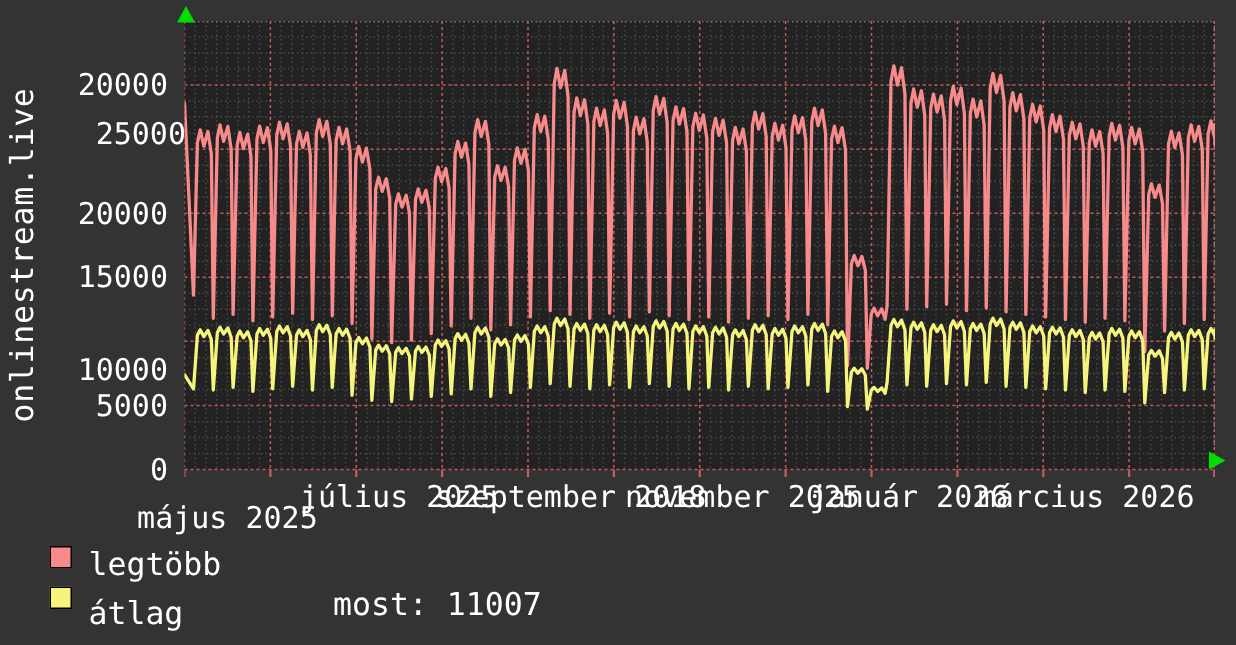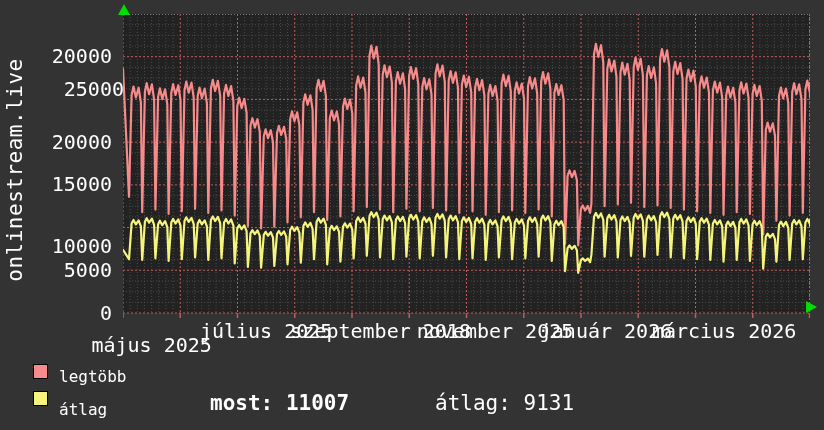--- a/index.html
+++ b/index.html
@@ -33,21 +33,21 @@
   }
   .arrow-right{
     position:absolute;left:806px;top:301px;width:0;height:0;
     border-top:6px solid transparent;border-bottom:6px solid transparent;
     border-left:11px solid #00dd00;
   }
   .swatch{
     position:absolute;left:33px;width:13px;height:13px;
     border:1px solid #000000;box-sizing:content-box;
   }
-  .legend-label{position:absolute;left:59px;font-size:16px;line-height:21px;white-space:nowrap;}
+  .legend-label{position:absolute;left:59px;font-size:21px;line-height:21px;white-space:nowrap;}
   .stat{position:absolute;top:393px;font-size:21px;line-height:21px;white-space:nowrap;}
 </style>
 </head>
 <body>
 
 <div class="screen">
 
   <div class="vtitle">onlinestream.live</div>
 
   <div class="plot-bg"></div>
@@ -219,16 +219,15 @@
       <div class="xlabel" style="left: 606px;">január 2026</div>
       <div class="xlabel" style="left: 724.125px;">március 2026</div>
     </div>
 
   <div class="swatch" style="top: 364px; background-color: rgb(247, 138, 138);"></div>
   <div class="legend-label" style="top:366px;">legtöbb</div>
 
   <div class="swatch" style="top: 391px; background-color: rgb(245, 245, 125);"></div>
   <div class="legend-label" style="top:399px;">átlag</div>
 
-  <div class="stat" style="left:210px;font-weight:bold;"><span>most:</span> <span>11007</span></div>
-  <div class="stat" style="left:435px;"><span>átlag:</span> <span>9131</span></div>
+  <div class="stat" style="left:222px;"><span>most:</span> <span>11007</span></div>
 
 </div>
 
 </body></html>

